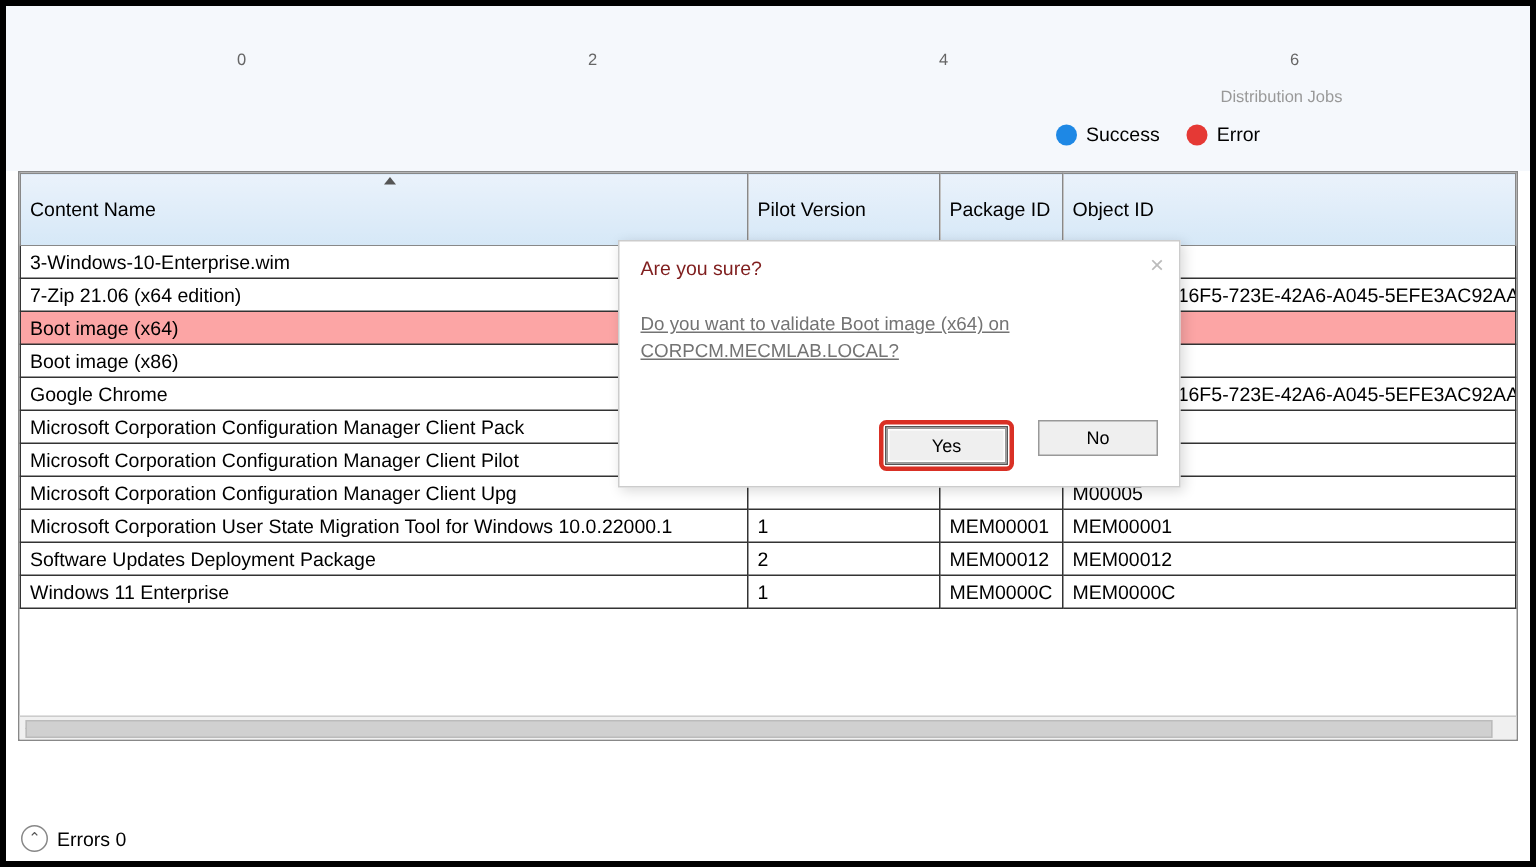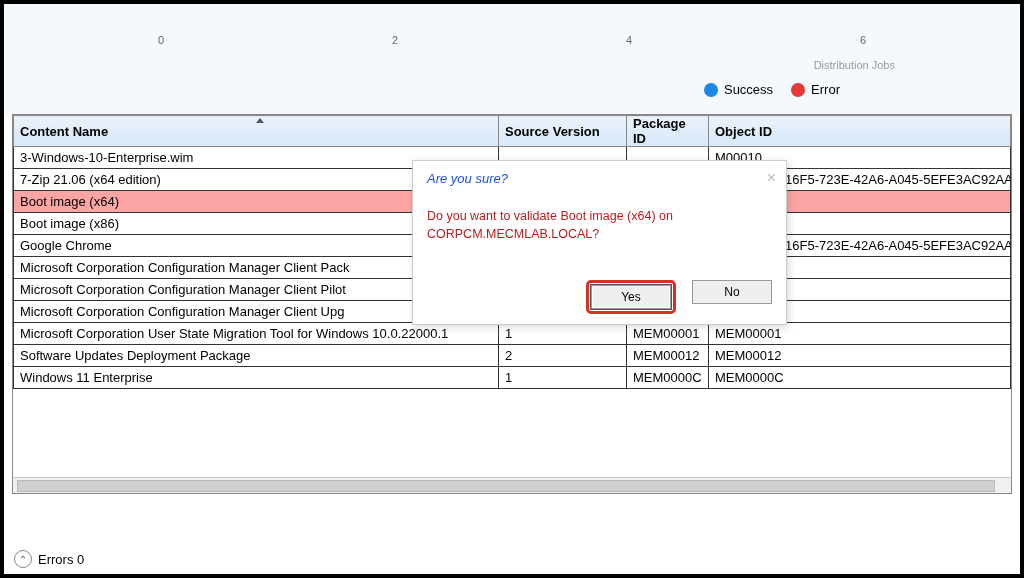--- a/index.html
+++ b/index.html
@@ -11,40 +11,40 @@
     .axis-label { width: 20px; text-align: center; }
     .dist-label { position: absolute; right: 125px; top: 55px; font-size: 11px; color: #999; }
     .legend { position: absolute; right: 180px; top: 78px; display: flex; gap: 18px; align-items: center; font-size: 13px; }
     .legend-item { display: flex; align-items: center; gap: 6px; }
     .dot { width: 14px; height: 14px; border-radius: 50%; }
     .dot-success { background: #1e88e5; }
     .dot-error { background: #e53935; }
     
     .table-container { margin: 0 8px; border: 1px solid #888; background: #fff; height: 380px; overflow: hidden; position: relative; }
     .data-table { width: 100%; border-collapse: collapse; table-layout: fixed; }
-    .data-table th { background: linear-gradient(#eaf2fb, #d6e8f7); border: 1px solid #888; padding: 0 6px; text-align: left; font-weight: bold; font-size: 13px; position: relative; margin-top: 20px; }
+    .data-table th { background: linear-gradient(#eaf2fb, #d6e8f7); border: 1px solid #888; padding: 16px 6px; text-align: left; font-weight: normal; font-size: 13px; position: relative; margin-top: 20px; }
     .data-table th.sorted::after { content: ""; position: absolute; left: 50%; top: 2px; border-left: 4px solid transparent; border-right: 4px solid transparent; border-bottom: 5px solid #555; }
     .data-table td { border: 1px solid #333; padding: 3px 6px; font-size: 13px; white-space: nowrap; overflow: hidden; text-overflow: clip; }
     .data-table tr.selected td { background: #fca5a5; }
     .col-name { width: 485px; }
     .col-sv { width: 128px; }
     .col-pkg { width: 82px; }
     .col-obj { width: auto; }
     
     .hscroll { position: absolute; bottom: 0; left: 0; right: 0; height: 16px; background: #f0f0f0; border-top: 1px solid #ccc; }
     .hscroll-thumb { height: 12px; margin: 2px 4px; background: #d0d0d0; border: 1px solid #bbb; width: 98%; position: relative; }
     .scroll-arrow-l { position: absolute; left: 2px; top: 2px; font-size: 9px; color: #555; }
     
     .status-bar { position: absolute; bottom: 6px; left: 10px; display: flex; align-items: center; gap: 6px; font-size: 13px; }
     .chevron-circle { width: 18px; height: 18px; border: 1px solid #888; border-radius: 50%; display: flex; align-items: center; justify-content: center; font-size: 10px; color: #555; }
     
     .dialog { position: absolute; left: 408px; top: 156px; width: 375px; height: 165px; background: #fff; border: 1px solid #ccc; box-shadow: 2px 2px 8px rgba(0,0,0,0.15); z-index: 10; }
-    .dialog-title { padding: 10px 14px 4px; font-size: 13px; color: #1d4ed8; font-style: italic; }
+    .dialog-title { padding: 10px 14px 4px; font-size: 13px; color: #7f1d1d; }
     .dialog-close { position: absolute; right: 10px; top: 8px; font-size: 16px; color: #bbb; cursor: pointer; }
-    .dialog-body { padding: 18px 14px 10px; font-size: 12.5px; color: #b91c1c; line-height: 1.4; }
+    .dialog-body { padding: 18px 14px 10px; font-size: 12.5px; color: #737373; line-height: 1.4; text-decoration: underline; }
     .dialog-buttons { position: absolute; bottom: 10px; right: 14px; display: flex; gap: 16px; margin-top: 29px; }
     .dlg-btn { width: 80px; height: 24px; background: #efefef; border: 1px solid #999; font-size: 12px; cursor: pointer; }
     .dlg-btn-yes-wrap { border: 3px solid #d93025; border-radius: 5px; padding: 2px; }
     .dlg-btn-yes { box-shadow: inset 0 0 0 1px #fff, 0 0 0 1px #555; }
     
     .table-scroll-area { height: 362px; overflow: hidden; }
   </style>
 </head>
 <body>
 
@@ -69,21 +69,21 @@
       </div>
     </div>
   </div>
 
   <div class="table-container">
     <div class="table-scroll-area">
     <table class="data-table">
       <thead>
         <tr>
           <th class="col-name sorted">Content Name</th>
-          <th class="col-sv">Source Version</th>
+          <th class="col-sv">Pilot Version</th>
           <th class="col-pkg">Package ID</th>
           <th class="col-obj">Object ID</th>
         </tr>
       </thead>
       <tbody id="tbody">
             <tr>
               <td>3-Windows-10-Enterprise.wim</td>
               <td></td>
               <td></td>
               <td>M00010</td>

